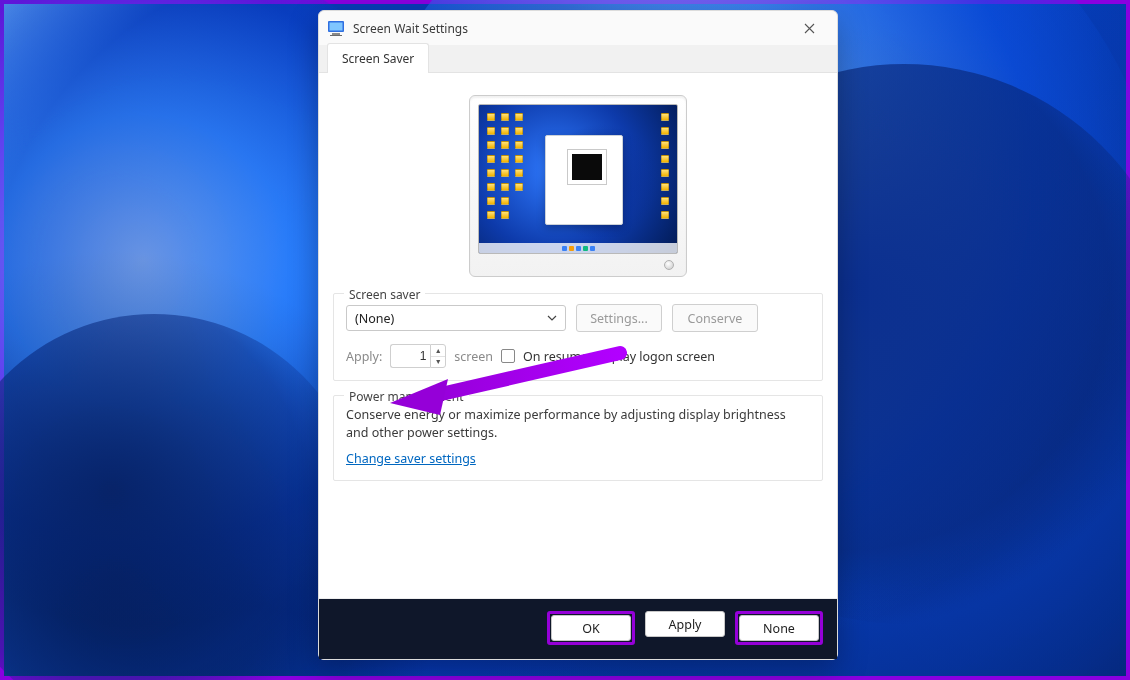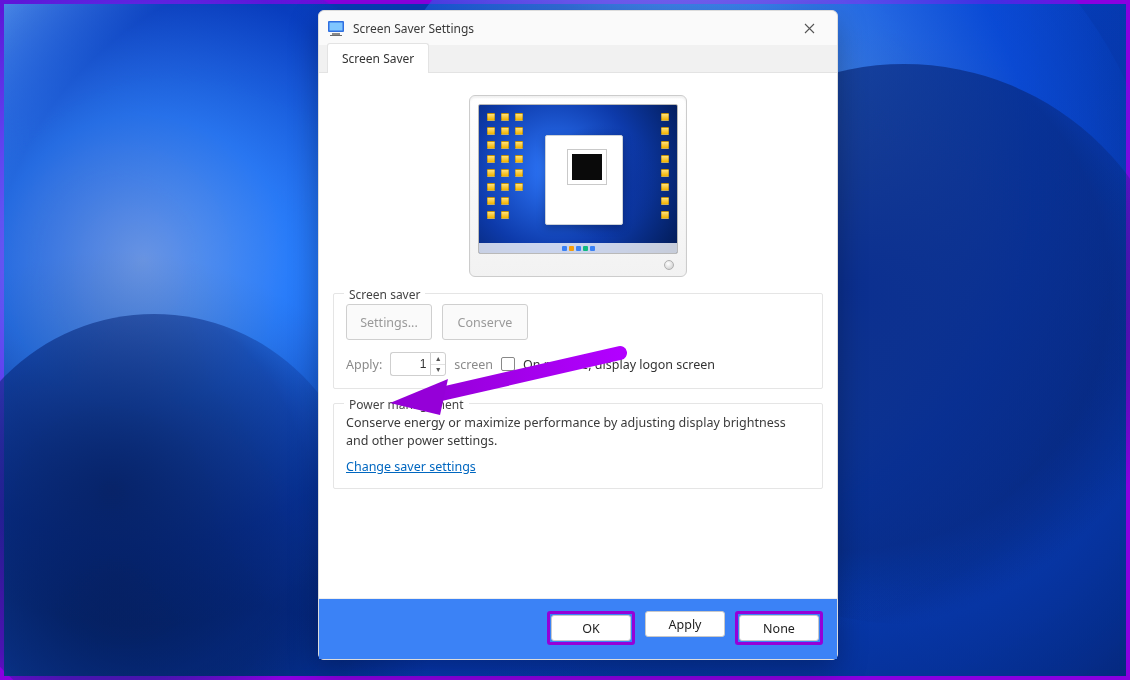--- a/index.html
+++ b/index.html
@@ -66,35 +66,35 @@
   .mini-taskbar { position: absolute; left: 0; right: 0; bottom: 0; height: 10px; background: rgba(255,255,255,0.78); display:flex; gap:2px; justify-content:center; align-items:center; }
   .mini-taskbar i { width:5px; height:5px; background:#3b82f6; border-radius:1px; display:block; }
 
   
   .group { border: 1px solid #e5e5e5; border-radius: 2px; padding: 10px 12px 12px 12px; position: relative; }
   .group > .legend { position: absolute; top: -8px; left: 10px; background: #fff; padding: 0 5px; font-size: 12px; color: #444; }
 
   .row { display: flex; align-items: center; gap: 10px; }
   .combo { width: 220px; height: 26px; border: 1px solid #c9c9c9; border-radius: 3px; background: #fff; display: flex; align-items: center; padding: 0 8px; justify-content: space-between; font-size: 12.5px; color: #222; }
   .combo .chev { color: #444; }
-  .btn { height: 36px; min-width: 86px; padding: 0 12px; border: 1px solid #cfcfcf; border-radius: 3px; background: #fdfdfd; color: #666; font-size: 12.5px; display:flex; align-items:center; justify-content:center; }
+  .btn { height: 28px; min-width: 86px; padding: 0 12px; border: 1px solid #cfcfcf; border-radius: 3px; background: #fdfdfd; color: #666; font-size: 12.5px; display:flex; align-items:center; justify-content:center; }
   .btn.disabled { color: #9a9a9a; background: #fafafa; }
 
   .wait-row { display:flex; align-items:center; gap:8px; margin-top:12px; color:#8a8a8a; font-size:12.5px; }
   .spin { display:flex; align-items:center; }
   .spin input { width: 40px; height: 24px; border:1px solid #cfcfcf; border-right:none; border-radius:3px 0 0 3px; text-align:right; padding-right:4px; font-size:12px; color:#333; background:#fff; }
   .spin .arrows { width:16px; height:24px; border:1px solid #cfcfcf; border-radius:0 3px 3px 0; display:flex; flex-direction:column; }
   .spin .arrows span { flex:1; display:flex; align-items:center; justify-content:center; font-size:7px; color:#555; border-bottom:1px solid #e2e2e2; }
   .spin .arrows span:last-child{border-bottom:none;}
   .chk { width:14px; height:14px; border:1px solid #888; border-radius:2px; background:#fff; display:inline-block; }
 
   .power-text { font-size: 12.5px; color: #3a3a3a; line-height: 1.45; }
   .link { color: #0067c0; font-size: 12.5px; text-decoration: underline; display:inline-block; margin-top:8px; }
 
-  .dialog-footer { display:flex; justify-content:flex-end; gap:10px; padding:12px 14px 14px; background:#3b82f6; border-top:1px solid #eee; }
+  .dialog-footer { display:flex; justify-content:flex-end; gap:10px; padding:12px 14px 14px; background:#0f172a; border-top:1px solid #eee; }
   .dlg-btn { height:26px; min-width:80px; border:1px solid #c8c8c8; border-radius:3px; background:#fff; font-size:12.5px; display:flex; align-items:center; justify-content:center; color:#222; }
   .highlight-wrap { border:3px solid #9500d8; border-radius:3px; padding:1px; }
 
   
   .arrow-overlay { position:absolute; left: 370px; top: 345px; width: 260px; height: 80px; pointer-events:none; }
 </style>
 </head>
 <body>
 
 <div class="outer-frame"></div>
@@ -108,21 +108,21 @@
 
 <div class="dialog">
 
   <div class="titlebar">
     <svg class="app-icon" viewBox="0 0 18 18">
       <rect x="1" y="2" width="16" height="11" rx="1" fill="#2f6fe0"></rect>
       <rect x="2.5" y="3.5" width="13" height="8" fill="#7fc6ff"></rect>
       <rect x="5" y="14" width="8" height="2" fill="#8a8a8a"></rect>
       <rect x="3" y="16" width="12" height="1" fill="#6b6b6b"></rect>
     </svg>
-    <div class="title">Screen Saver Settings</div>
+    <div class="title">Screen Wait Settings</div>
     <div class="close">
       <svg width="11" height="11" viewBox="0 0 11 11">
           <path d="M1 1 L10 10 M10 1 L1 10" stroke="currentColor" stroke-width="1.1"></path>
         </svg>
     </div>
   </div>
 
   <div class="tabstrip">
     <div class="tab">Screen Saver</div>
   </div>
@@ -173,20 +173,28 @@
               <i></i>
             </div>
         </div>
         <div class="power"></div>
       </div>
     </div>
 
     <div class="group">
       <span class="legend">Screen saver</span>
       <div class="row">
+        <div class="combo">
+          <span>(None)</span>
+          <span class="chev">
+            <svg width="10" height="10" viewBox="0 0 10 10">
+                <path d="M1 3 L5 7 L9 3" fill="none" stroke="currentColor" stroke-width="1.2"></path>
+              </svg>
+          </span>
+        </div>
         <div class="btn disabled">Settings...</div>
         <div class="btn disabled">Conserve</div>
       </div>
       <div class="wait-row">
         <span>Apply:</span>
         <div class="spin">
           <input readonly="" value="1" style="">
           <div class="arrows">
             <span>▲</span>
             <span>▼</span>

